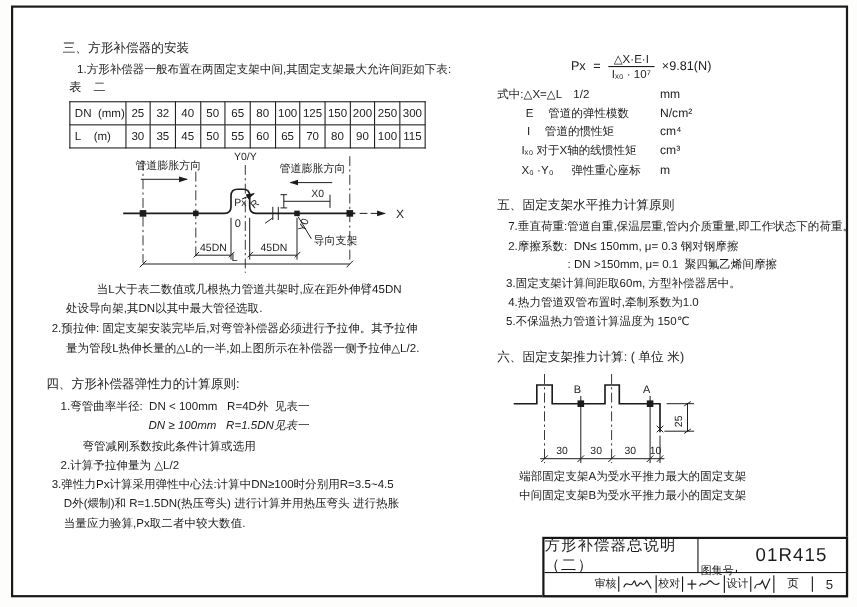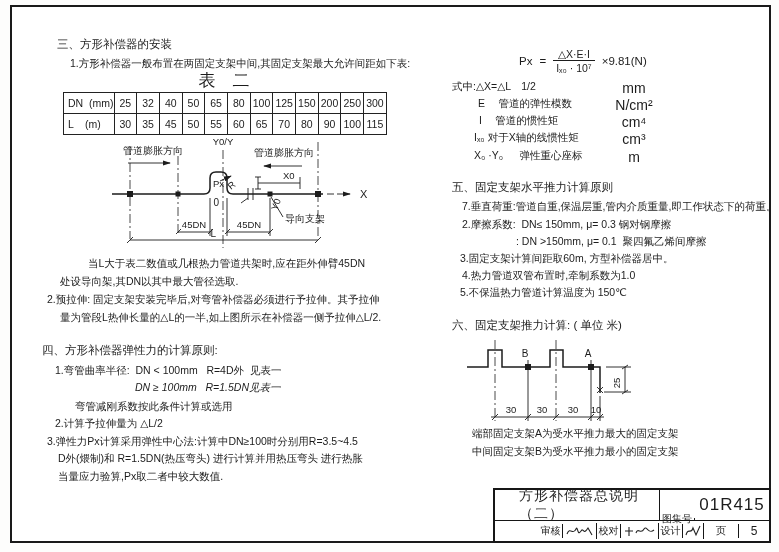--- a/index.html
+++ b/index.html
@@ -22,28 +22,28 @@
     border:1px solid #222; font-size:10.5px; text-align:center;
     width:22.7px; height:21px; padding:0; white-space:pre;
   }
   .tbl td.lbl { width:50px; text-align:left; padding-left:4px; }
   .tbl { border:1.5px solid #222; }
   
   .formula { position:absolute; left:519px; top:48px; display:flex; align-items:center; gap:7px; font-size:11.5px; }
   .frac { display:inline-flex; flex-direction:column; align-items:center; font-size:10.5px; line-height:12px; }
   .frac .den { border-top:1px solid #1c1c1c; padding:1px 3px 0 3px; }
   .frac .num { padding:0 3px; }
-  .unit { position:absolute; left:600px; width:68px; text-align:center; white-space:pre; font-size:14px; }
+  .unit { position:absolute; left:600px; width:68px; text-align:left; white-space:pre; font-size:11px; }
   
   .tblock {
     position:absolute; left:493px; top:488px; width:278px; height:55px;
     border:2px solid #161616; background:#fff; display:flex; flex-direction:column;
   }
   .tb-row1 { display:flex; height:31px; border-bottom:1.5px solid #161616; }
-  .tb-title { width:165px; border-right:1.5px solid #161616; display:flex; align-items:center; justify-content:center; font-size:14px; letter-spacing:1px;padding-left:24px; }
+  .tb-title { width:140px; border-right:1.5px solid #161616; display:flex; align-items:center; justify-content:center; font-size:14px; letter-spacing:1px; }
   .tb-atlas-lbl { width:35px; border-right:1.5px solid #161616; display:flex; align-items:center; justify-content:center; font-size:10px;margin-top:28px; }
   .tb-atlas-no { flex:1; display:flex; align-items:center; justify-content:center; font-size:17px; letter-spacing:1px; }
   .tb-row2 { display:flex; flex:1; align-items:center; font-size:10px;margin-left:44px; }
   .tb-cell { display:flex; align-items:center; justify-content:center; border-right:1px solid #161616; overflow:hidden; }
   .w-lbl { width:24px; }
   .tb-page-lbl { width:35px; display:flex; align-items:center; justify-content:center; border-right:1.5px solid #161616; font-size:10.5px; }
   .tb-page-no { flex:1; display:flex; align-items:center; justify-content:center; font-size:12px; }
   svg text { fill:#1c1c1c; font-family:"Liberation Sans","DejaVu Sans",sans-serif; }
   .pipe { stroke:#1c1c1c; stroke-width:1.5; fill:none; }
   .ln   { stroke:#1c1c1c; stroke-width:0.9; fill:none; }
@@ -51,21 +51,21 @@
   .sig  { stroke:#222; stroke-width:1.1; fill:none; }
 </style>
 </head>
 <body>
 
 <div id="page">
   <div class="frame"></div>
 
   <div class="t h" style="left:57px; top:38px;">三、方形补偿器的安装</div>
   <div class="t" style="left:70px; top:57px;">1.方形补偿器一般布置在两固定支架中间,其固定支架最大允许间距如下表:</div>
-  <div class="t" style="left:63px; top:74px; width:322px; text-align:center; font-size:17px;">表　二</div>
+  <div class="t" style="left:63px; top:74px; width:322px; text-align:left; font-size:11px;">表　二</div>
 
   <table class="tbl">
     <tbody>
         <tr>
       <td class="lbl">DN  (mm)</td>
       <td>25</td>
       <td>32</td>
       <td>40</td>
       <td>50</td>
       <td>65</td>

